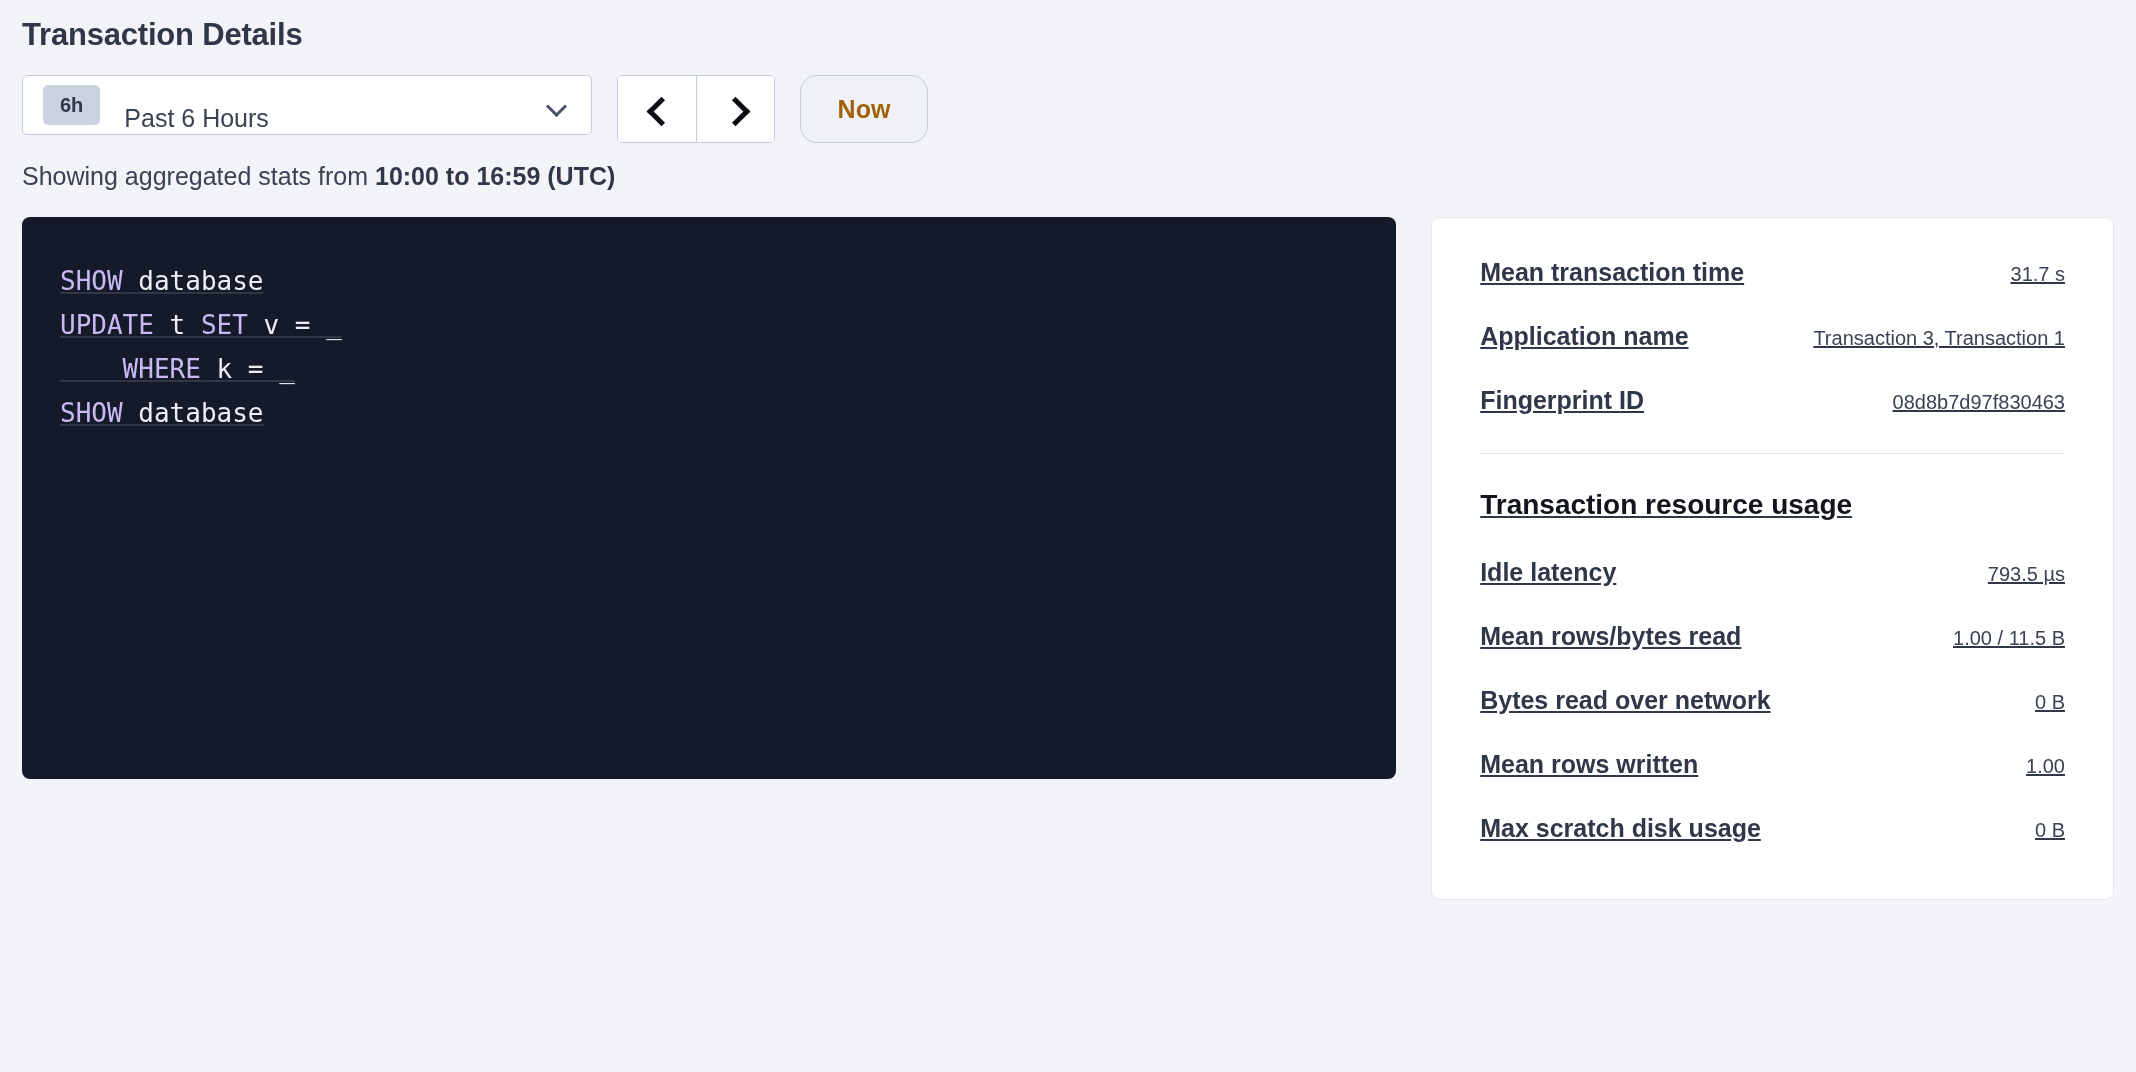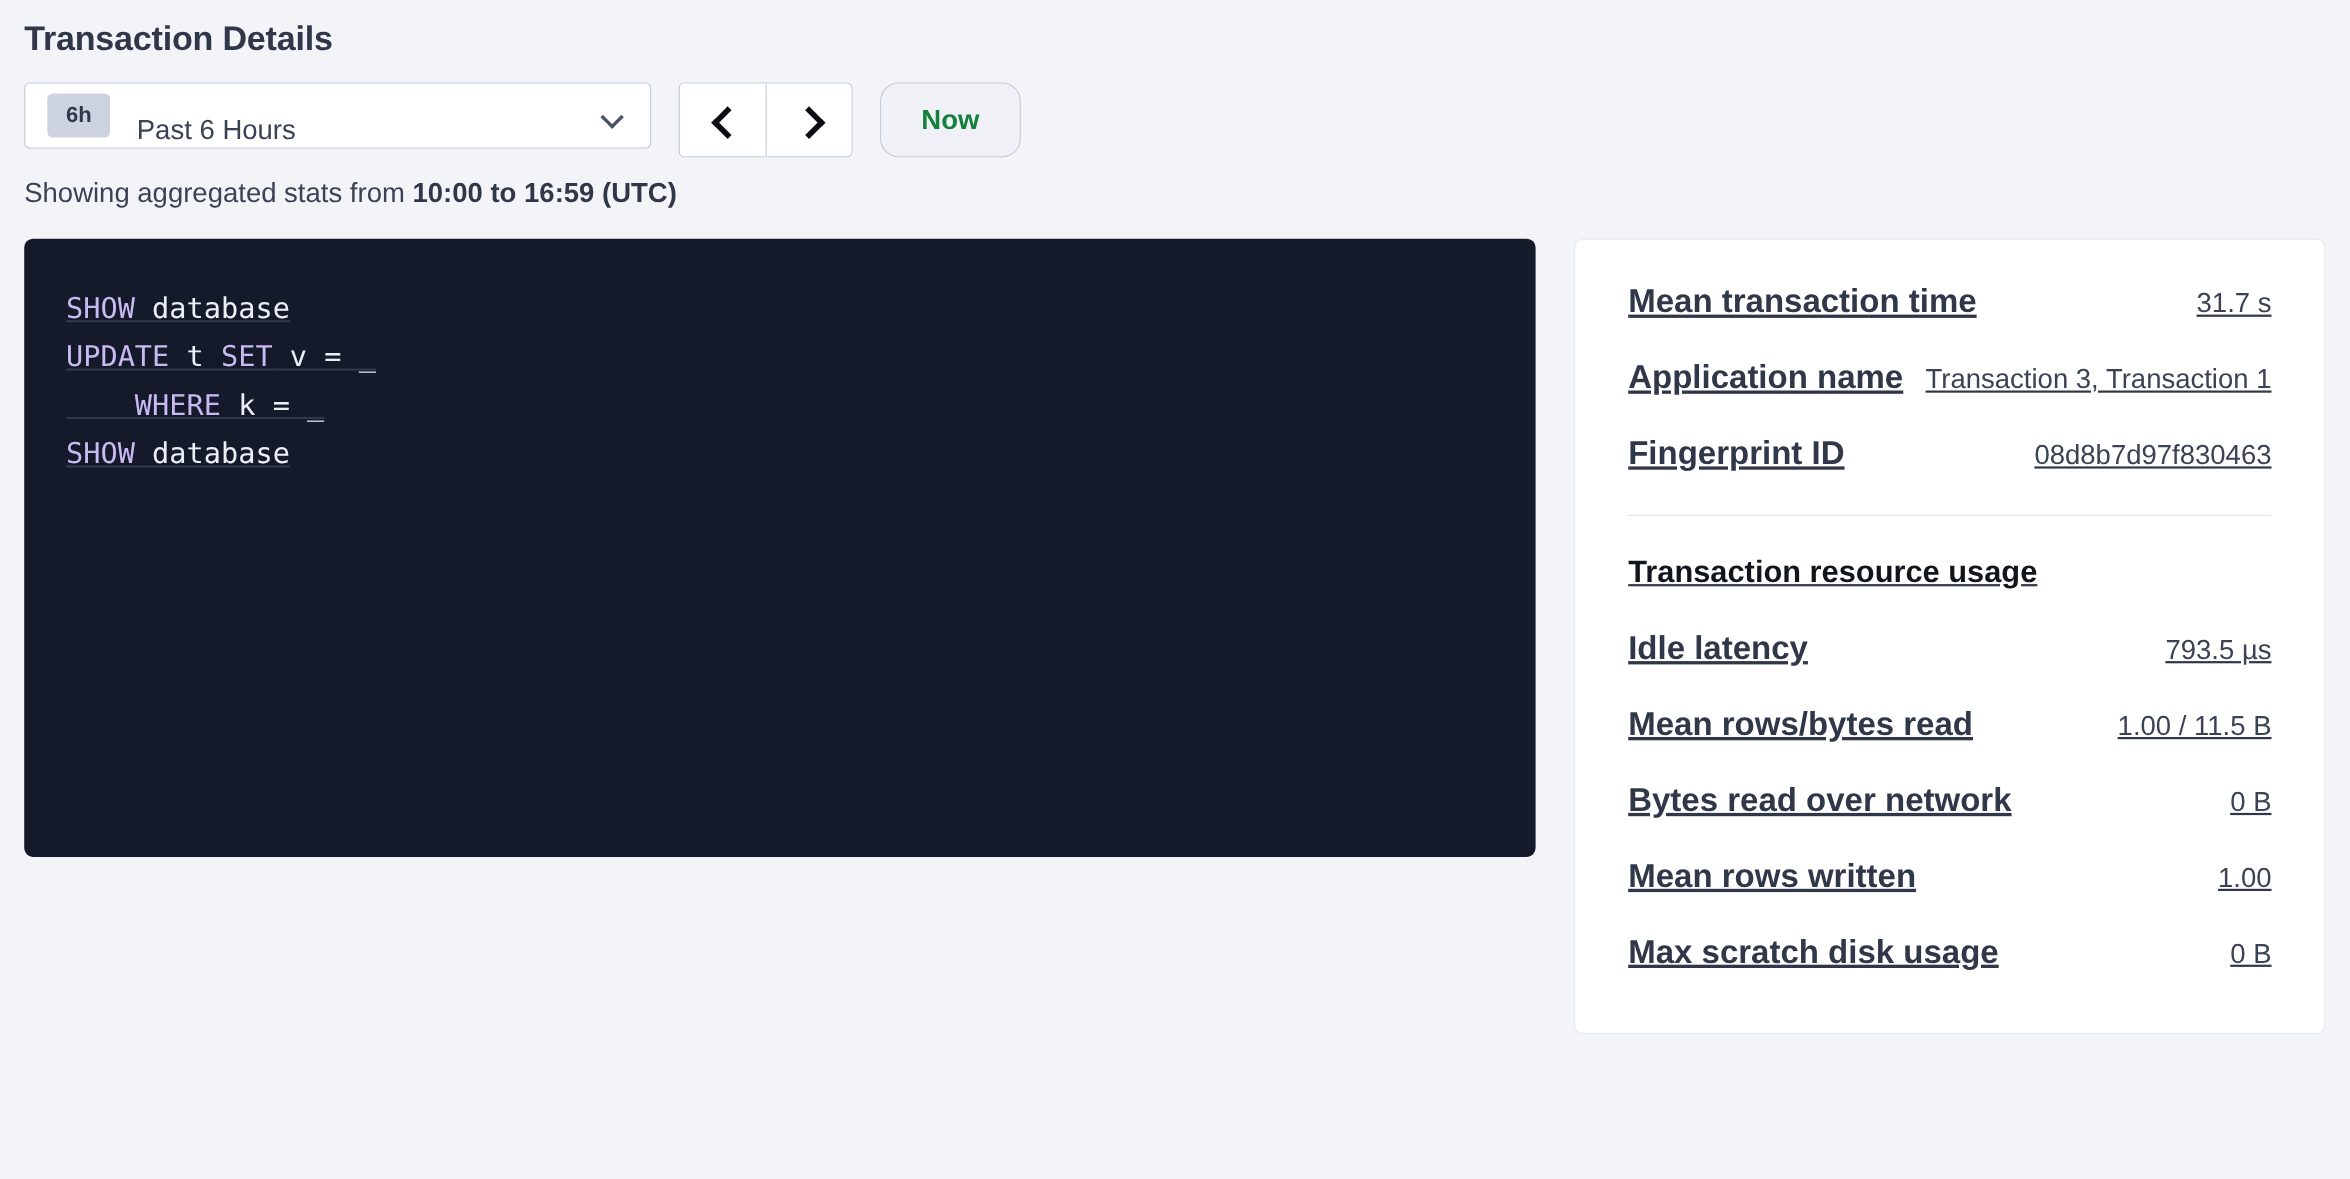--- a/index.html
+++ b/index.html
@@ -134,21 +134,21 @@
   .now-btn {
     min-width: 128px;
     height: 68px;
     box-sizing: border-box;
     background: #eff1f6;
     border: 1px solid #c3cada;
     border-radius: 17px;
     font-family: "Liberation Sans", sans-serif;
     font-size: 25px;
     font-weight: bold;
-    color: #15803d;
+    color: #a16207;
     cursor: pointer;
     padding: 0 22px;
   }
 
   .subtitle {
     font-size: 25px;
     color: #3a4253;
     margin-top: 18px;
     line-height: 1.2;
   }
@@ -193,27 +193,27 @@
 
   .stat-row {
     display: flex;
     align-items: baseline;
     justify-content: space-between;
     gap: 18px;
     margin-bottom: 35px;
   }
   .stat-row:last-child { margin-bottom: 0; }
   .stat-label {
-    font-size: 30px;
+    font-size: 25px;
     font-weight: bold;
     color: #2f3749;
     white-space: nowrap;
   }
   .stat-value {
-    font-size: 25px;
+    font-size: 20px;
     font-weight: normal;
     color: #3a4253;
     text-align: right;
     white-space: nowrap;
   }
 
   .divider {
     height: 1px;
     background: #e1e5ed;
     margin: 38px 0 34px 0;

